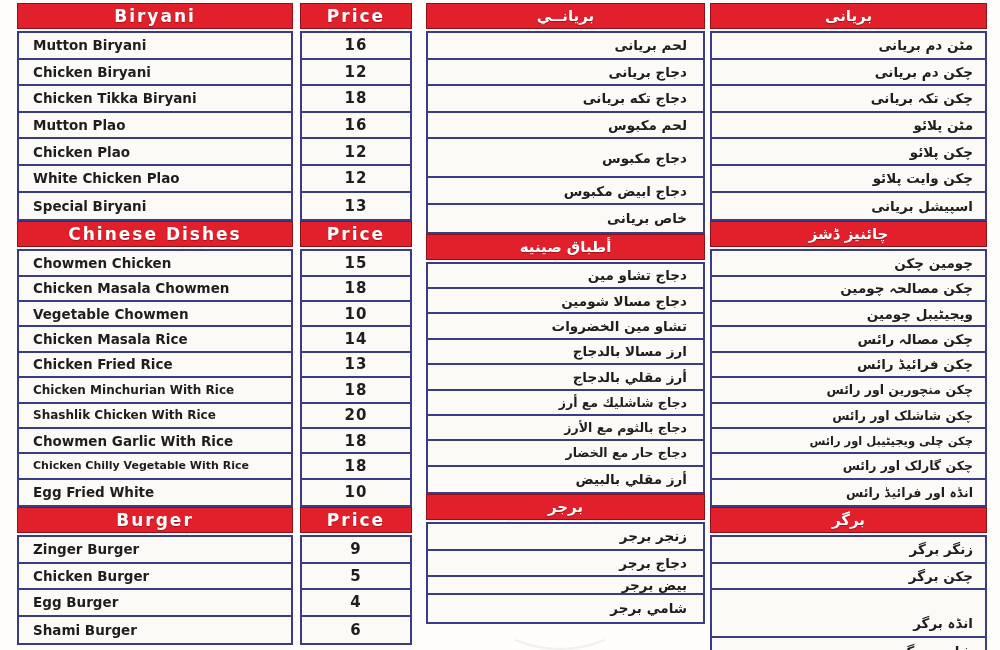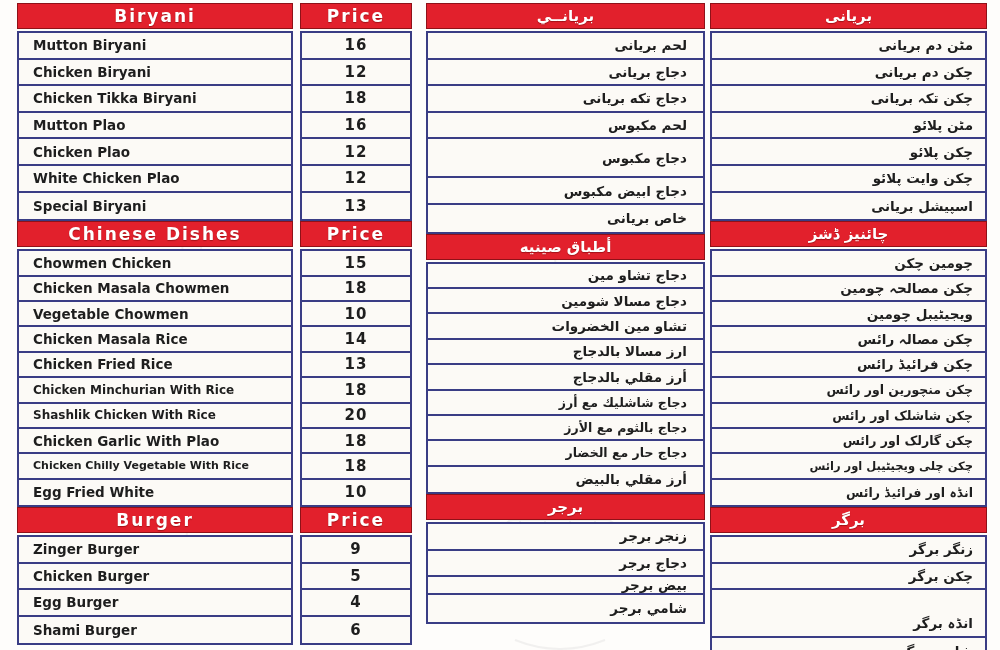--- a/index.html
+++ b/index.html
@@ -125,21 +125,21 @@
         <div class="row cell-en" dir="ltr" style="height: 25.4px;">
           <span style="font-size: 13.5px;">Chicken Fried Rice</span>
         </div>
         <div class="row cell-en" dir="ltr" style="height: 25.4px;">
           <span style="font-size: 12px;">Chicken Minchurian With Rice</span>
         </div>
         <div class="row cell-en" dir="ltr" style="height: 25.4px;">
           <span style="font-size: 12px;">Shashlik Chicken With Rice</span>
         </div>
         <div class="row cell-en" dir="ltr" style="height: 25.4px;">
-          <span style="font-size: 13.5px;">Chicken Garlic With Plao</span>
+          <span style="font-size: 13.5px;">Chowmen Garlic With Rice</span>
         </div>
         <div class="row cell-en" dir="ltr" style="height: 25.4px;">
           <span style="font-size: 11px;">Chicken Chilly Vegetable With Rice</span>
         </div>
         <div class="row cell-en" dir="ltr" style="height: 25.4px;">
           <span style="font-size: 13.5px;">Egg Fried White</span>
         </div>
       </div>
       <div class="hdr" dir="ltr">Burger</div>
       <div class="rows">
@@ -344,24 +344,24 @@
         <div class="row cell-ur" dir="rtl" style="height: 25.4px;">
           <span style="font-size: 13.5px;">چکن فرائیڈ رائس</span>
         </div>
         <div class="row cell-ur" dir="rtl" style="height: 25.4px;">
           <span style="font-size: 12.5px;">چکن منچورین اور رائس</span>
         </div>
         <div class="row cell-ur" dir="rtl" style="height: 25.4px;">
           <span style="font-size: 12.5px;">چکن شاشلک اور رائس</span>
         </div>
         <div class="row cell-ur" dir="rtl" style="height: 25.4px;">
+          <span style="font-size: 11.5px;">چکن چلی ویجیٹیبل اور رائس</span>
+        </div>
+        <div class="row cell-ur" dir="rtl" style="height: 25.4px;">
           <span style="font-size: 12.5px;">چکن گارلک اور رائس</span>
-        </div>
-        <div class="row cell-ur" dir="rtl" style="height: 25.4px;">
-          <span style="font-size: 11.5px;">چکن چلی ویجیٹیبل اور رائس</span>
         </div>
         <div class="row cell-ur" dir="rtl" style="height: 25.4px;">
           <span style="font-size: 12.5px;">انڈہ اور فرائیڈ رائس</span>
         </div>
       </div>
       <div class="hdr" dir="rtl">برگر</div>
       <div class="rows">
         <div class="row cell-ur" dir="rtl" style="height: 26.5px;">
           <span style="font-size: 13.5px;">زنگر برگر</span>
         </div>

